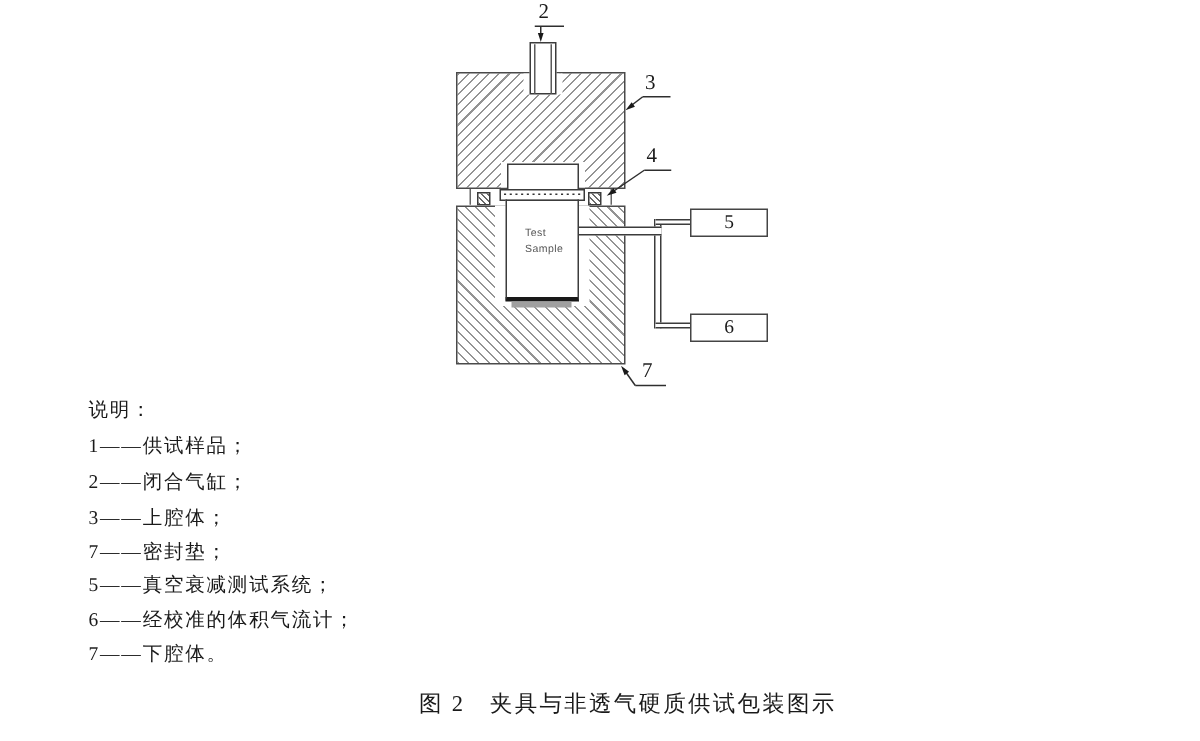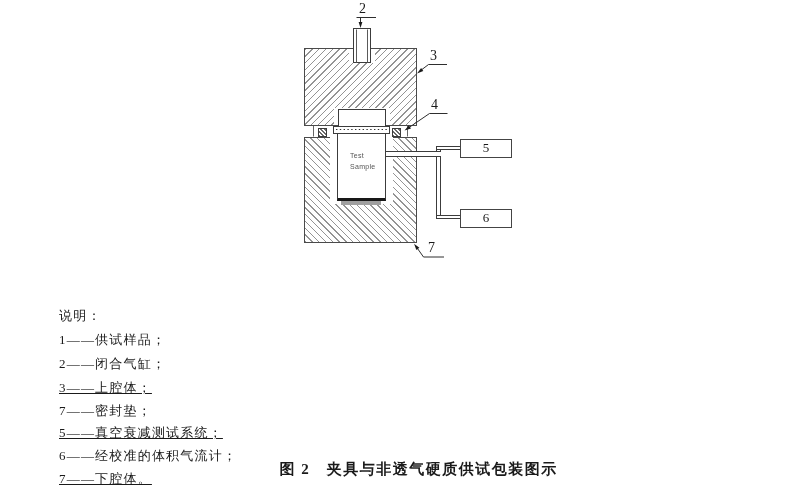--- a/index.html
+++ b/index.html
@@ -31,24 +31,24 @@
   .channel-v{position:absolute;background:#fff;border-left:1px solid #3c3c3c;border-right:1px solid #3c3c3c;}
   .instr-box{
     position:absolute;width:52px;height:19px;border:1.5px solid #444;background:#fff;
     text-align:center;line-height:16px;font-size:13px;
   }
   .callout{position:absolute;font-size:14px;line-height:14px;}
   .sample-text{
     position:absolute;font-family:"Liberation Sans","DejaVu Sans",sans-serif;
     font-size:7px;line-height:11px;color:#555;letter-spacing:0.3px;
   }
-  .legend-line{position:absolute;left:59px;font-size:13px;line-height:14px;letter-spacing:1.2px;white-space:nowrap;margin-top:43px;}
+  .legend-line{position:absolute;left:59px;font-size:13px;line-height:14px;letter-spacing:1.2px;white-space:nowrap;}
   .caption{
     position:absolute;left:0;top:460px;width:800px;text-align:center;
-    font-size:15px;font-weight:bold;letter-spacing:1.5px;padding-left:37px;
+    font-size:15px;font-weight:normal;letter-spacing:1.5px;padding-left:37px;
   }
   svg.overlay{position:absolute;left:0;top:0;pointer-events:none;}
 </style>
 </head>
 <body>
 
 <div class="abs" style="left:0;top:0;width:800px;height:260px;">
 
   <div class="block hatch-up" style="left:304px;top:48px;width:113px;height:78px;"></div>
   <div class="block hatch-down" style="left:304px;top:137px;width:113px;height:106px;"></div>
@@ -119,20 +119,20 @@
   <span class="callout" style="left:359px;top:2px;">2</span>
   <span class="callout" style="left:430px;top:49px;">3</span>
   <span class="callout" style="left:431px;top:98px;">4</span>
   <span class="callout" style="left:428px;top:241px;">7</span>
 </div>
 
 <div>
   <div class="legend-line" style="top:266px;">说明：</div>
   <div class="legend-line" style="top:290px;text-align:center;">1——供试样品；</div>
   <div class="legend-line" style="top:314px;text-align:center;">2——闭合气缸；</div>
-  <div class="legend-line" style="top:338px;text-decoration:underline;">3——上腔体；</div>
+  <div class="legend-line" style="top:338px;">3——上腔体；</div>
   <div class="legend-line" style="top:361px;">7——密封垫；</div>
-  <div class="legend-line" style="top:383px;text-decoration:underline;">5——真空衰减测试系统；</div>
+  <div class="legend-line" style="top:383px;">5——真空衰减测试系统；</div>
   <div class="legend-line" style="top:406px;">6——经校准的体积气流计；</div>
-  <div class="legend-line" style="top:429px;text-decoration:underline;">7——下腔体。</div>
+  <div class="legend-line" style="top:429px;">7——下腔体。</div>
 </div>
 
 <div class="caption">图 2　夹具与非透气硬质供试包装图示</div>
 
 </body></html>

